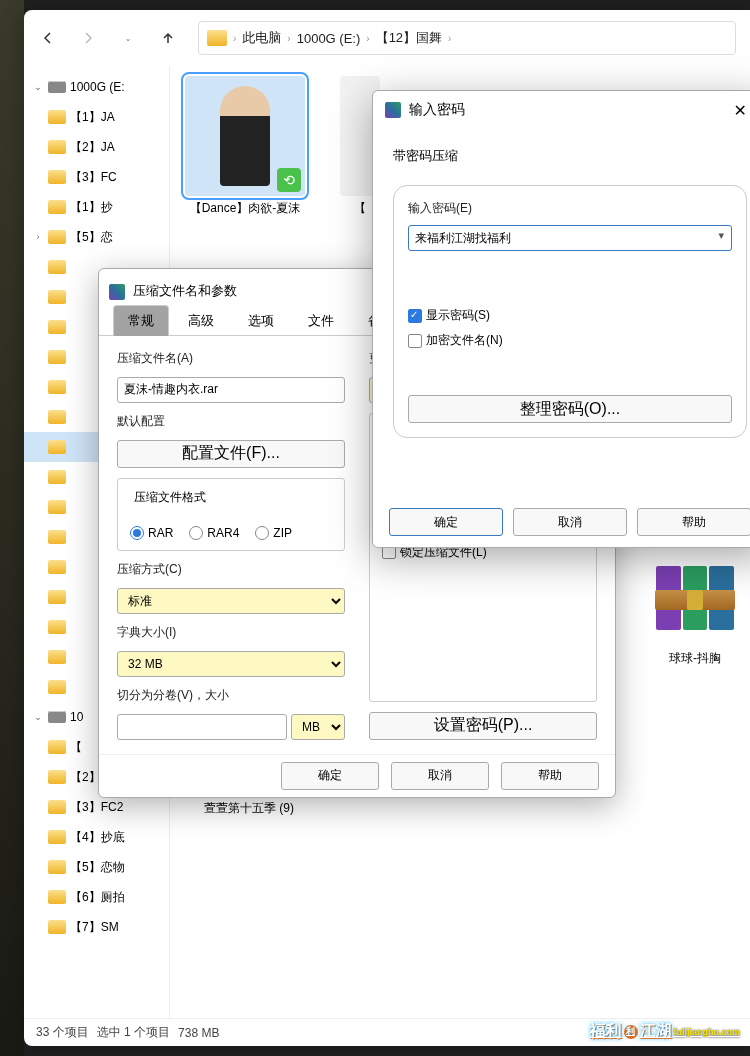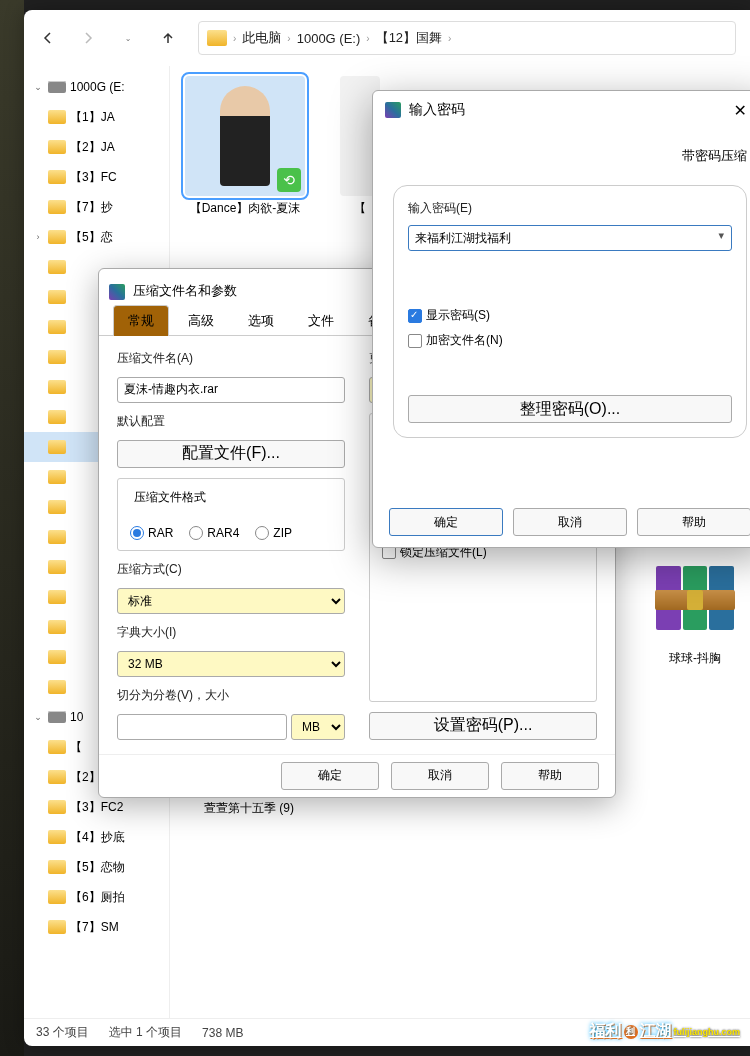--- a/index.html
+++ b/index.html
@@ -38,29 +38,29 @@
 .thumb .badge { position: absolute; bottom: 4px; right: 4px; width: 24px; height: 24px; background: #4ac14a; border-radius: 4px; display:flex;align-items:center;justify-content:center;color:#fff;font-size:14px;}
 .rar-icon { width: 80px; height: 80px; position: relative; }
 .rar-books { width: 80px; height: 64px; display:flex; }
 .rar-books div { flex:1; margin:0 1px; border-radius:2px;}
 .rar-books div:nth-child(1){background:#7b3fb3;}
 .rar-books div:nth-child(2){background:#2a9d5f;}
 .rar-books div:nth-child(3){background:#2a6f9d;}
 .rar-belt { position:absolute; top:24px; left:0; right:0; height:20px; background:linear-gradient(#c89048,#a06820); border-radius:2px;}
 .rar-buckle { position:absolute; top:24px; left:50%; transform:translateX(-50%); width:16px; height:20px; background:#d4af37; border-radius:2px;}
 
-.statusbar { height: 28px; border-top: 1px solid #eee; display: flex; align-items: center; padding: 0 12px; gap: 20px; font-size: 12px; color: #444; }
+.statusbar { height: 28px; border-top: 1px solid #eee; display: flex; align-items: center; padding: 0 12px; gap: 8px; font-size: 12px; color: #444; }
 
 
 .dialog1 { position: absolute; left: 98px; top: 268px; width: 518px; height: 530px; background: #fff; border: 1px solid #aaa; border-radius: 6px; box-shadow: 0 8px 32px rgba(0,0,0,0.3); display:flex; flex-direction:column;}
 .dlg-title { height: 34px; display: flex; align-items: flex-end; padding: 0 10px; gap: 8px; font-size: 13px; }
 .rar-logo { width: 16px; height: 16px; background: linear-gradient(45deg,#7b3fb3,#2a6f9d,#2a9d5f); border-radius: 2px; }
 .tabs { display: flex; border-bottom: 1px solid #ccc; padding: 0 14px; gap: 4px; margin-top: 4px;}
 .tab { padding: 6px 14px; font-size: 13px; cursor: pointer; border: 1px solid transparent; border-bottom: none; position: relative; top: 1px; }
-.tab.active { border-color: #ccc; background: #a16207; border-radius: 4px 4px 0 0; }
+.tab.active { border-color: #ccc; background: #a3a3a3; border-radius: 4px 4px 0 0; }
 .dlg-body { flex: 1; padding: 14px 18px; display: flex; gap: 24px; }
 .col { flex: 1; display: flex; flex-direction: column; gap: 10px; }
 .label { font-size: 12px; color: #222; }
 .text-input { height: 26px; border: 1px solid #aaa; border-radius: 3px; padding: 0 6px; font-size: 12px; width: 100%; }
 .select-input { height: 26px; border: 1px solid #aaa; border-radius: 3px; padding: 0 6px; font-size: 12px; width: 100%; background:#fef9c3;}
 .btn-wide { height: 28px; border: 1px solid #aaa; border-radius: 3px; background: #f8f8f8; font-size: 16px; cursor: pointer; width: 100%; }
 .fieldset { border: 1px solid #ccc; border-radius: 3px; padding: 10px 12px; }
 .fieldset-title { font-size: 12px; margin-top: -18px; background: #fff; display: inline-block; padding: 0 4px; }
 .radio-row { display: flex; gap: 16px; margin-top:20px;}
 .radio-item, .check-item { display: flex; align-items: center; gap: 4px; font-size: 12px; }
@@ -68,21 +68,21 @@
 .split-row .text-input { flex: 1; }
 .split-row .unit { width: 54px; }
 .dlg-footer { height: 48px; display: flex; justify-content: flex-end; align-items: center; gap: 12px; padding: 0 16px; border-top: 1px solid #eee; }
 .dlg-btn { width: 98px; height: 28px; border: 1px solid #aaa; border-radius: 3px; background: #f8f8f8; font-size: 12px; cursor: pointer; }
 
 
 .dialog2 { position: absolute; left: 372px; top: 90px; width: 396px; height: 458px; background: #fff; border: 1px solid #aaa; border-radius: 6px; box-shadow: 0 10px 40px rgba(0,0,0,0.35); display:flex; flex-direction:column;}
 .dlg2-title { height: 38px; display: flex; align-items: center; padding: 0 12px; gap: 8px; font-size: 14px; }
 .close-x { margin-left: auto; font-size: 16px; cursor: pointer; padding: 4px 8px; }
 .dlg2-body { flex: 1; padding: 12px 20px; display: flex; flex-direction: column; gap: 14px; }
-.center-label { text-align: right; font-size: 13px; margin: 6px 0; }
+.center-label { text-align: left; font-size: 13px; margin: 6px 0; }
 .pw-fieldset { border: 1px solid #ccc; border-radius: 14px; padding: 14px; display:flex; flex-direction:column; gap:8px;}
 .pw-input { height: 26px; border: 1px solid #3a7ac0; border-radius: 3px; padding: 0 24px 0 6px; font-size: 12px; width: 100%; position:relative;}
 .pw-wrap { position: relative; }
 .pw-wrap::after { content:"▾"; position:absolute; right:8px; top:4px; font-size:11px; color:#555; pointer-events:none;}
 .dlg2-footer { height: 50px; display: flex; justify-content: center; align-items: center; gap: 10px; padding: 0 16px;}
 .dlg2-btn { flex:1; height: 28px; border: 1px solid #aaa; border-radius: 3px; background: #f8f8f8; font-size: 12px; cursor: pointer; }
 .dlg2-btn.primary { border-color: #3a7ac0; }
 
 .checkbox { appearance:none; width:14px; height:14px; border:1px solid #888; border-radius:2px; position:relative; cursor:pointer;}
 .checkbox:checked { background:#2a7ae0; border-color:#2a7ae0;}
@@ -146,21 +146,21 @@
       <div class="tree-item lvl1">
           <span class="tree-folder"></span>
           <span>【2】JA</span>
         </div>
       <div class="tree-item lvl1">
           <span class="tree-folder"></span>
           <span>【3】FC</span>
         </div>
       <div class="tree-item lvl1">
           <span class="tree-folder"></span>
-          <span>【7】抄</span>
+          <span>【1】抄</span>
         </div>
       <div class="tree-item lvl1 with-caret">
           <span class="tree-caret">›</span>
           <span class="tree-folder"></span>
           <span>【5】恋</span>
         </div>
       <div class="tree-item lvl1">
           <span class="tree-folder"></span>
         </div>
       <div class="tree-item lvl1">

